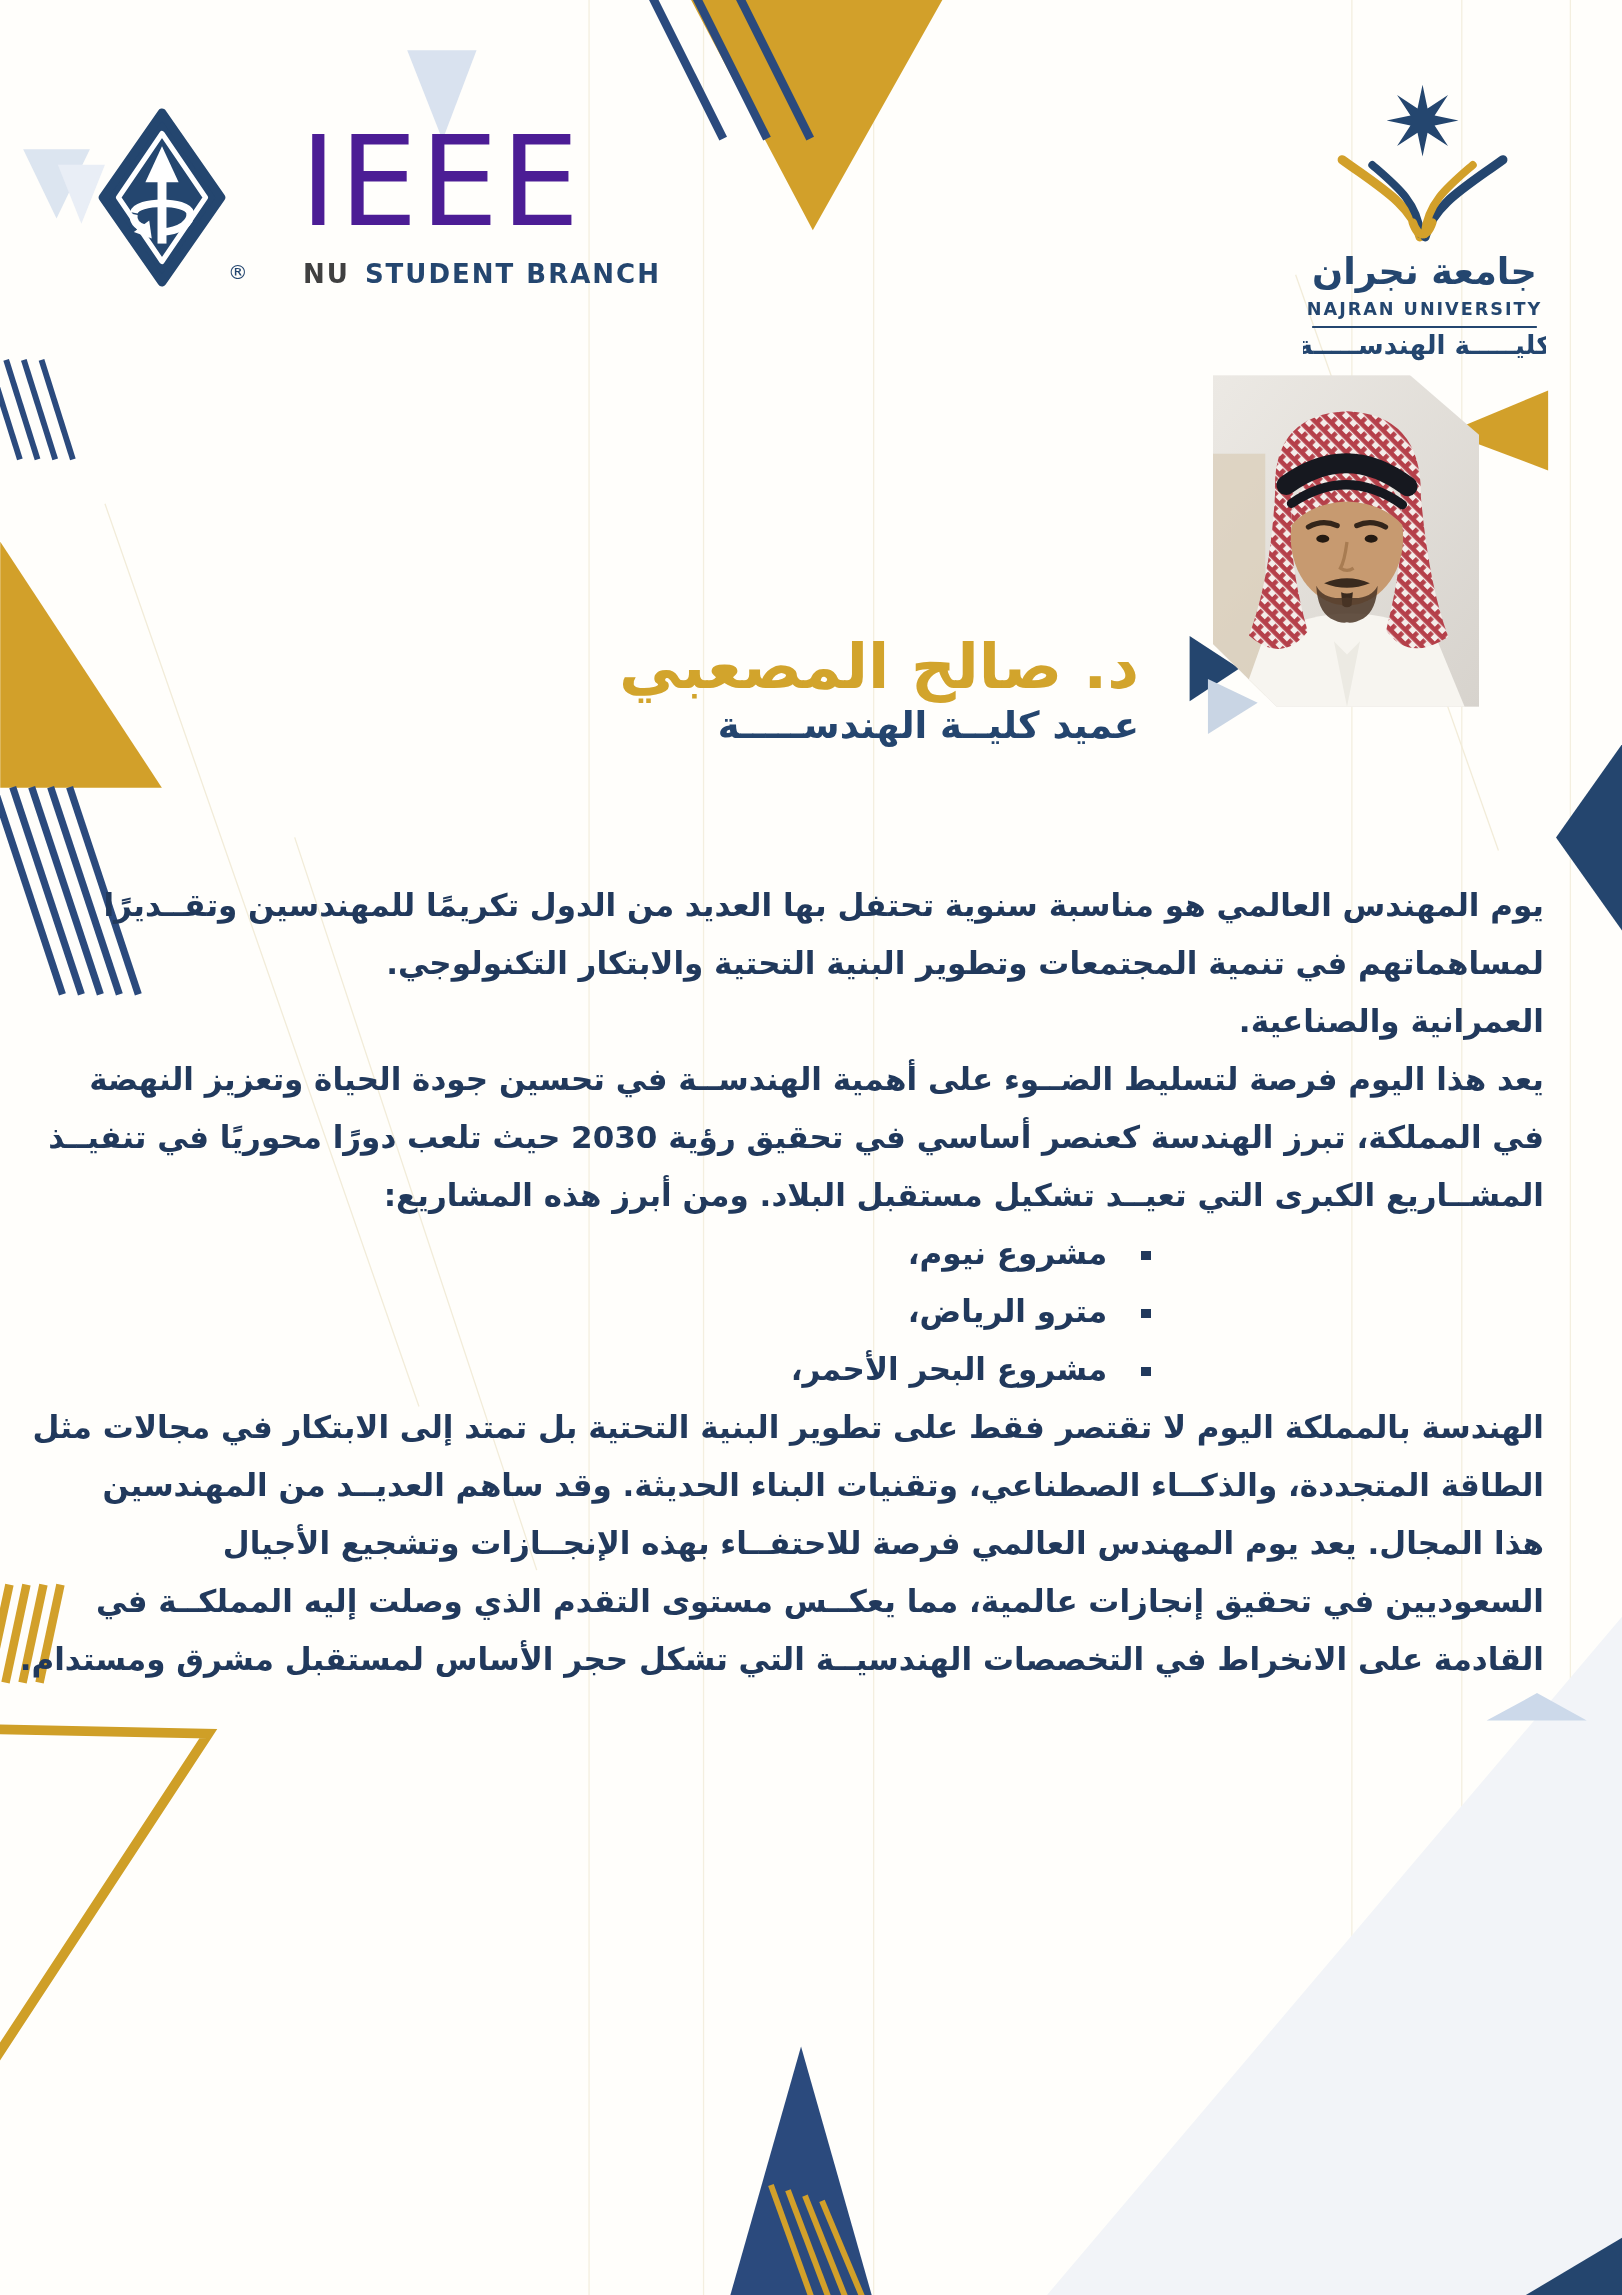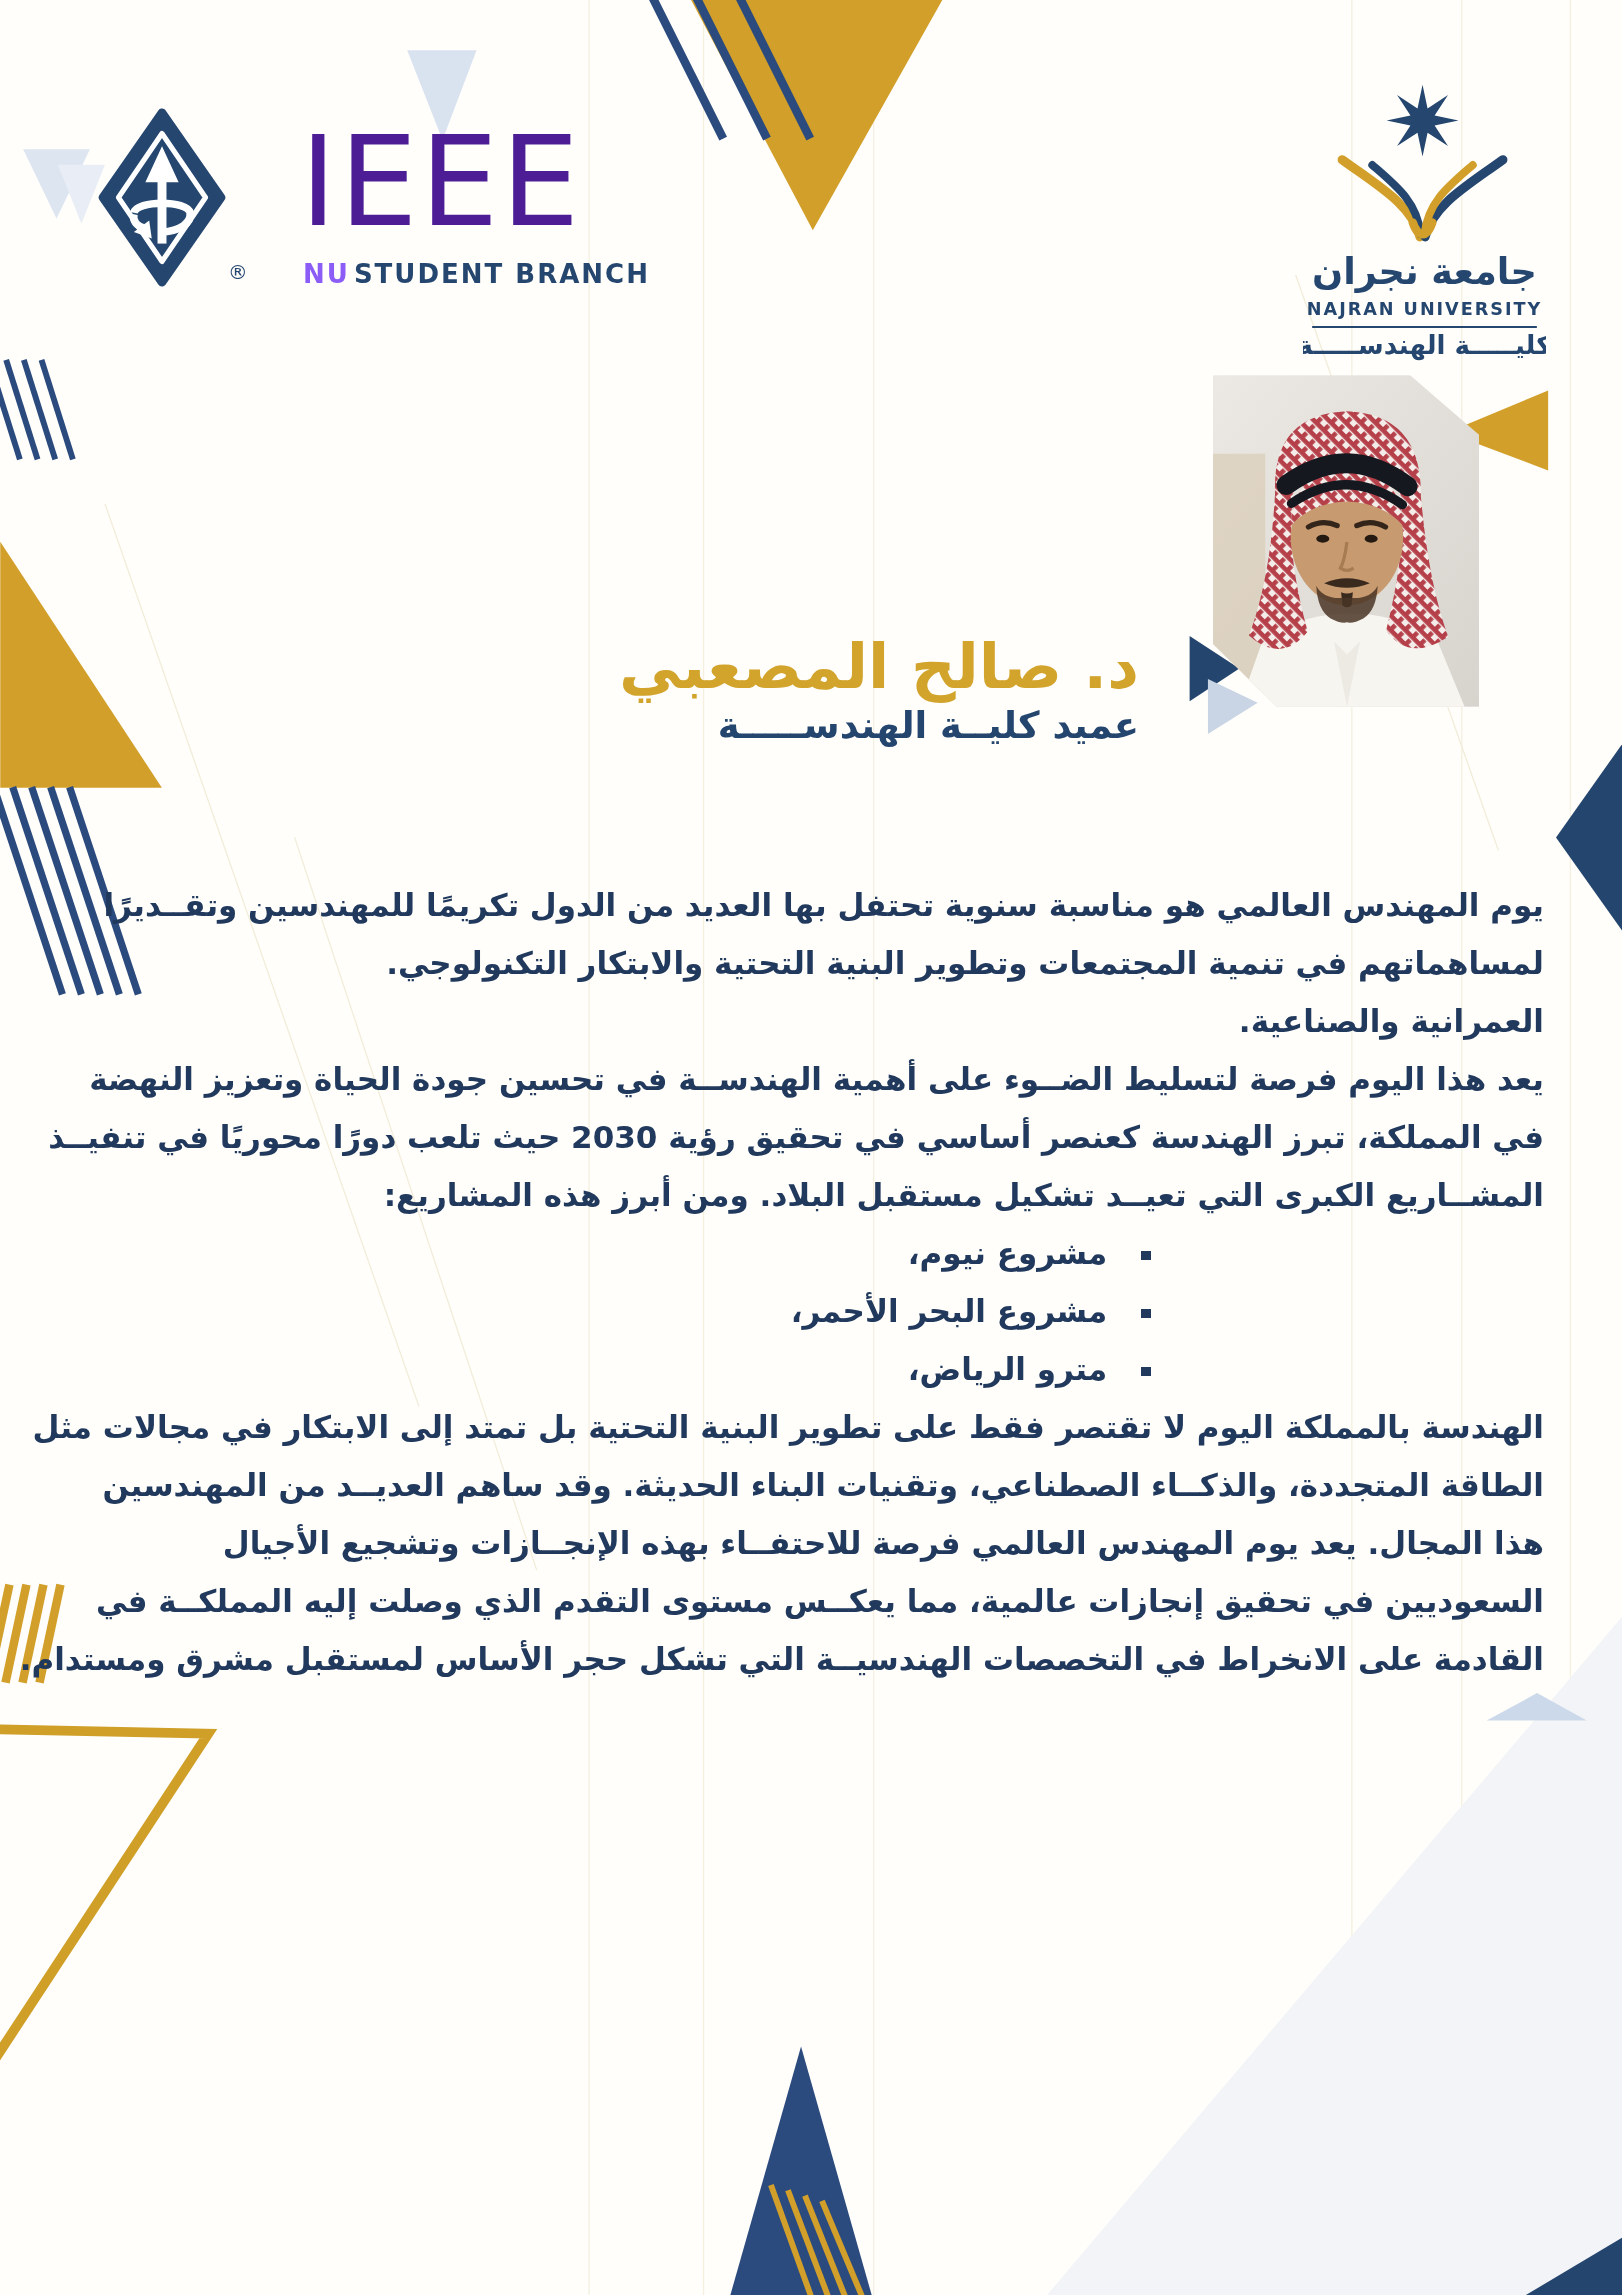--- a/index.html
+++ b/index.html
@@ -9,21 +9,21 @@
   }
   .decor{position:absolute;left:0;top:0;z-index:0;}
   
   .ieee-block{position:absolute;left:96px;top:103px;width:641px;height:203px;z-index:2;}
   .ieee-diamond{position:absolute;left:2px;top:3.3px;}
   .ieee-word{
     position:absolute;left:204px;top:14.4px;font-size:124px;line-height:131px;
     font-weight:400;color:#4c1d95;letter-spacing:2.6px;
   }
   .ieee-sub{position:absolute;left:207px;top:156px;font-size:26px;font-weight:800;letter-spacing:2px;color:#24466f;white-space:nowrap;}
-  .ieee-sub .nu{color:#8b5cf6;margin-right:4px;}
+  .ieee-sub .nu{color:#404040;margin-right:15px;}
   .ieee-reg{position:absolute;left:132px;top:158px;font-size:19.6px;color:#24466f;font-weight:400;}
   
   .nu-logo{position:absolute;left:1303px;top:80px;width:243px;height:281px;z-index:2;}
   
   .portrait{
     position:absolute;left:1213px;top:375px;width:266px;height:332px;z-index:2;
     clip-path:polygon(0 0,74% 0,100% 18%,100% 100%,24% 100%,0 81%);
   }
   
   .profile{position:absolute;right:484px;top:584px;z-index:2;text-align:right;direction:rtl;white-space:nowrap;}
@@ -204,22 +204,22 @@
   </div>
 
   <div class="bodytext">
     <div class="ln">يوم المهندس العالمي هو مناسبة سنوية تحتفل بها العديد من الدول تكريمًا للمهندسين وتقــديرًا</div>
     <div class="ln">لمساهماتهم في تنمية المجتمعات وتطوير البنية التحتية والابتكار التكنولوجي.</div>
     <div class="ln">العمرانية والصناعية.</div>
     <div class="ln">يعد هذا اليوم فرصة لتسليط الضــوء على أهمية الهندســة في تحسين جودة الحياة وتعزيز النهضة</div>
     <div class="ln">في المملكة، تبرز الهندسة كعنصر أساسي في تحقيق رؤية 2030 حيث تلعب دورًا محوريًا في تنفيــذ</div>
     <div class="ln">المشــاريع الكبرى التي تعيــد تشكيل مستقبل البلاد. ومن أبرز هذه المشاريع:</div>
     <div class="ln bullet"><span class="bullet-square"></span><span>مشروع نيوم،</span></div>
+    <div class="ln bullet"><span class="bullet-square"></span><span>مترو الرياض،</span></div>
     <div class="ln bullet"><span class="bullet-square"></span><span>مشروع البحر الأحمر،</span></div>
-    <div class="ln bullet"><span class="bullet-square"></span><span>مترو الرياض،</span></div>
     <div class="ln">الهندسة بالمملكة اليوم لا تقتصر فقط على تطوير البنية التحتية بل تمتد إلى الابتكار في مجالات مثل</div>
     <div class="ln">الطاقة المتجددة، والذكــاء الصطناعي، وتقنيات البناء الحديثة. وقد ساهم العديــد من المهندسين</div>
     <div class="ln">هذا المجال. يعد يوم المهندس العالمي فرصة للاحتفــاء بهذه الإنجــازات وتشجيع الأجيال</div>
     <div class="ln">السعوديين في تحقيق إنجازات عالمية، مما يعكــس مستوى التقدم الذي وصلت إليه المملكــة في</div>
     <div class="ln">القادمة على الانخراط في التخصصات الهندسيــة التي تشكل حجر الأساس لمستقبل مشرق ومستدام.</div>
   </div>
 
 </div>
 
 

